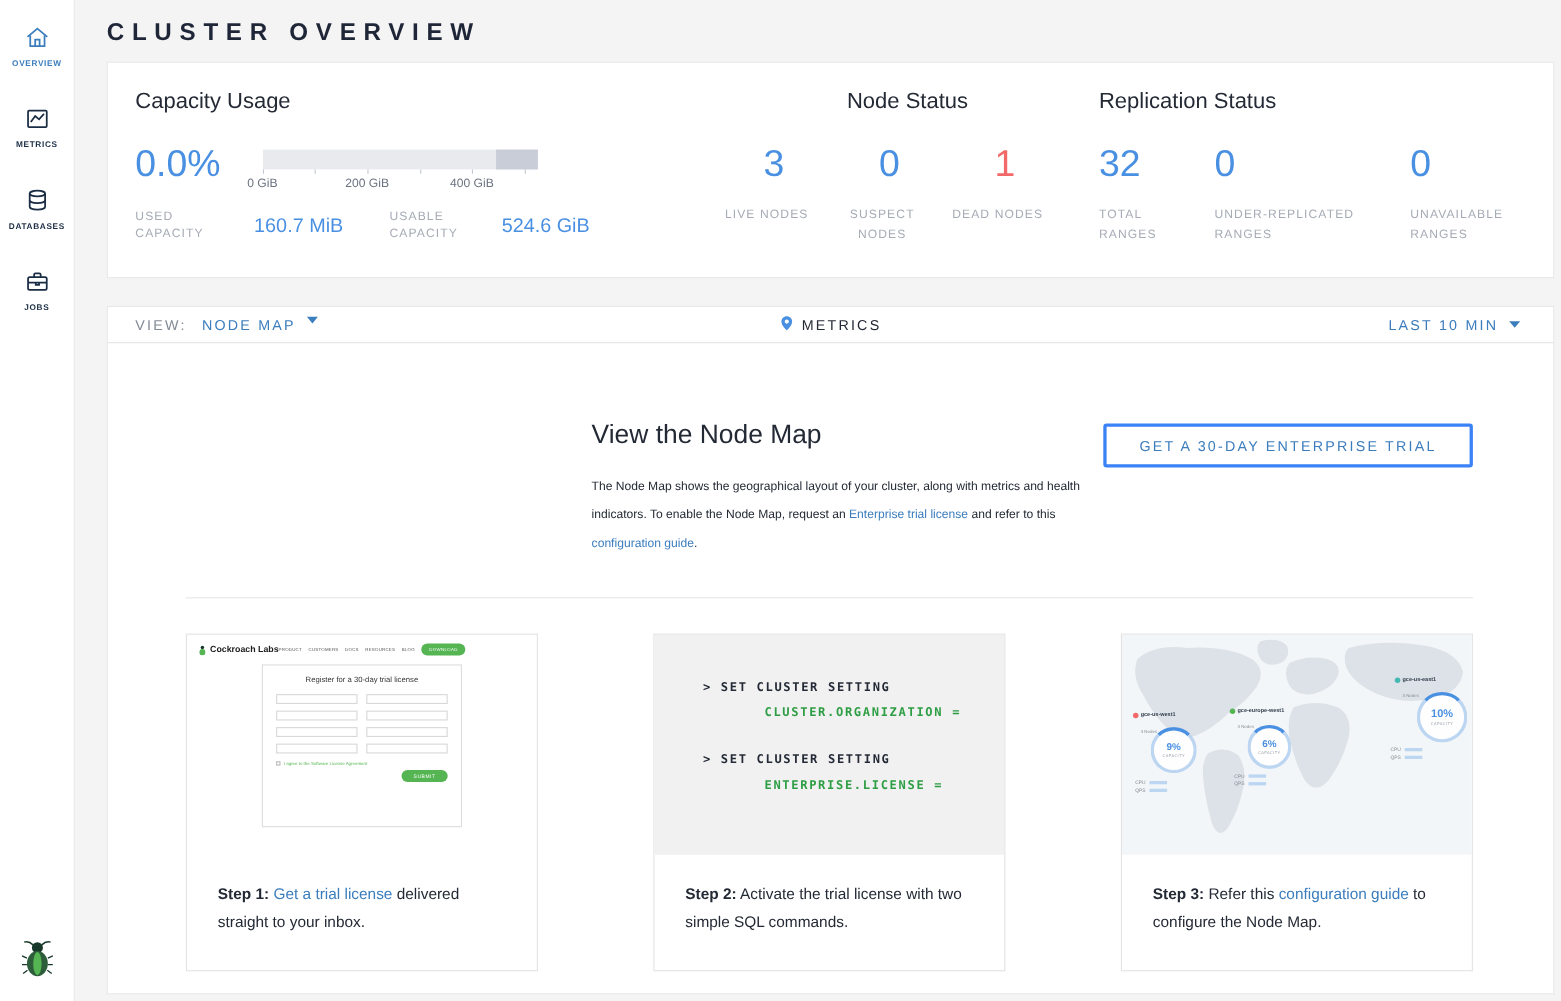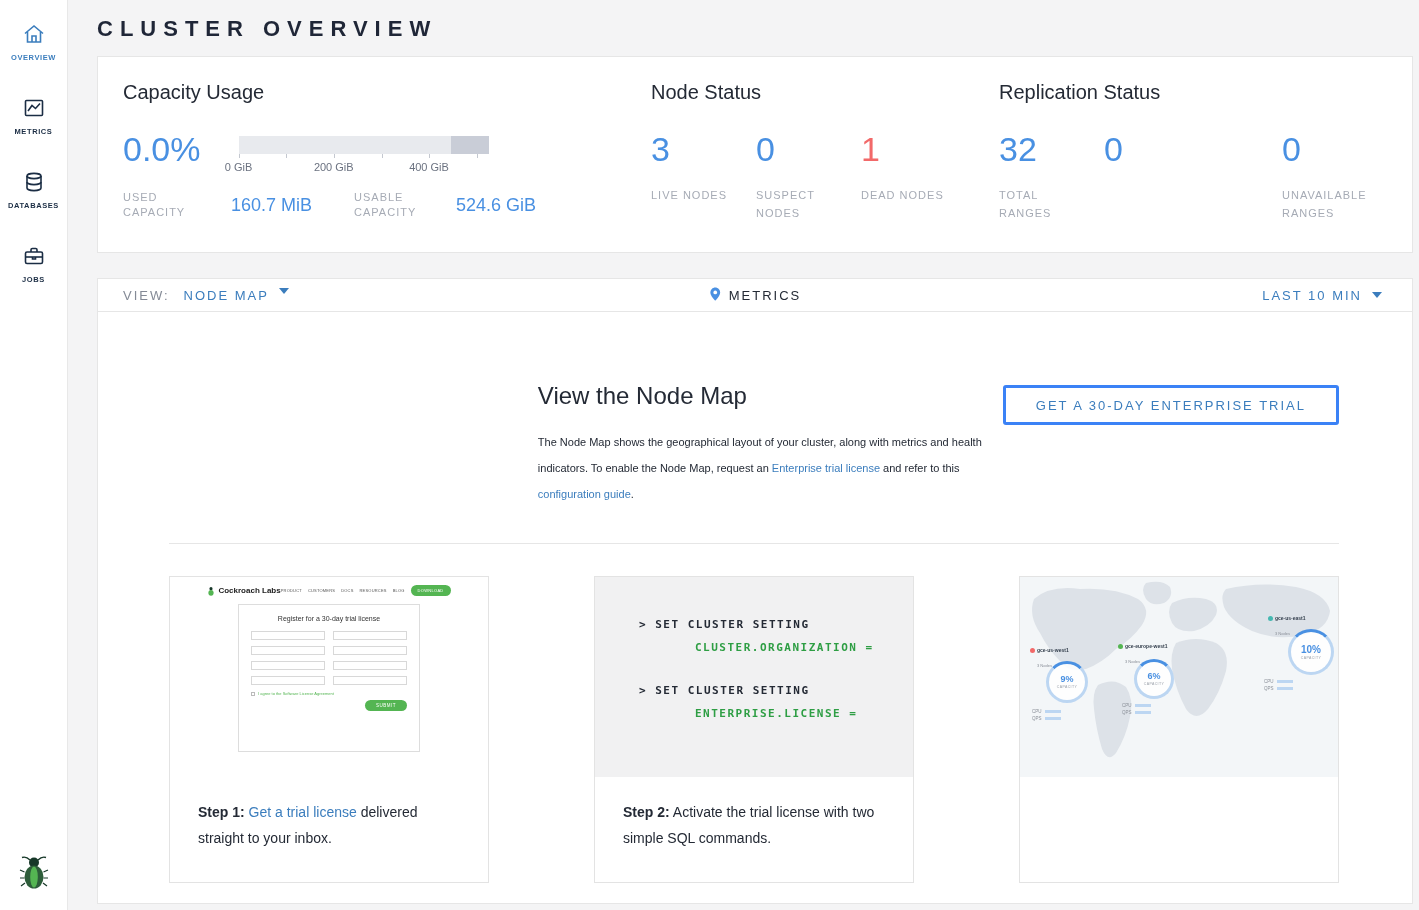--- a/index.html
+++ b/index.html
@@ -49,21 +49,21 @@
   .cap-bar { width:250px; height:18px; background:#e8eaee; position:relative; }
   .cap-bar-dark { position:absolute; right:0; top:0; height:100%; width:38px; background:#c9cdd7; }
   .cap-axis { position:relative; width:250px; height:24px; }
   .tick { position:absolute; top:0; width:1px; height:4px; background:#c4c8d0; }
   .tick-label { position:absolute; top:7px; font-size:11px; color:#6b7280; transform:translateX(-50%); white-space:nowrap; }
   .cap-stats { display:flex; align-items:center; margin-top:12px; }
   .cap-label { font-size:11px; letter-spacing:1px; color:#a6abb5; line-height:15px; width:86px; }
   .cap-value { font-size:18px; color:#4990e2; margin-left:22px; white-space:nowrap; }
   .cap-label.second { margin-left:42px; width:80px; }
 
-  .status-section.nodes { width:348px; }
+  .status-section.nodes { width:348px;text-align:center; }
   .stats-row { display:flex; margin-top:28px; }
   .stat { width:105px; }
   .stat.wide { width:178px; }
   .stat-label { margin-top:20px; font-size:11px; letter-spacing:1px; color:#a6abb5; line-height:18px; max-width:92px; }
   .stat.wide .stat-label { max-width:160px; }
 
   
   .view-bar {
     margin-top:25px; background:#fff; border:1px solid #e6e6e6;
     height:34px; display:flex; align-items:center;
@@ -94,21 +94,21 @@
   }
   .divider { border:none; border-top:1px solid #e6e6e6; margin:36px 0 32px; }
 
   .steps { display:flex; justify-content:space-between; }
   .step-card { width:320px; height:307px; border:1px solid #e3e3e3; background:#fff; overflow:hidden; }
   .step-media { height:200px; position:relative; }
   .step-caption { padding:22px 28px 0; font-size:14px; line-height:26px; color:#242a35; }
 
   
   .mini-shot { padding:8px 10px; }
-  .mini-header { display:flex; align-items:center; justify-content:center; }
+  .mini-header { display:flex; align-items:center; justify-content:flex-start; }
   .mini-brand { display:flex; align-items:center; gap:3px; font-size:8px; font-weight:bold; color:#1c1c1c; }
   .mini-nav { display:flex; align-items:center; gap:6px; font-size:4px; color:#555; letter-spacing:.2px; }
   .mini-download { background:#54b552; color:#fff; font-size:4px; padding:3px 7px; border-radius:7px; letter-spacing:.3px; }
   .mini-form { width:182px; margin:8px auto 0; border:1px solid #ddd; height:148px; padding:10px 12px 8px; background:#fff; }
   .mini-form-title { font-size:7px; text-align:center; color:#333; margin-bottom:9px; }
   .mini-row { display:flex; gap:8px; margin-bottom:6px; }
   .mini-input { flex:1; height:9px; border:1px solid #d8d8d8; background:#fff; }
   .mini-agree { font-size:4px; color:#54b552; margin:3px 0 0; display:flex; align-items:center; gap:3px; }
   .mini-checkbox { width:4px; height:4px; border:1px solid #bbb; display:inline-block; }
   .mini-submit { background:#54b552; color:#fff; font-size:4.5px; padding:3px 11px; border-radius:7px; float:right; margin-top:4px; letter-spacing:.5px; }
@@ -250,20 +250,21 @@
 
       <div class="status-section">
         <h2 class="section-title">Replication Status</h2>
         <div class="stats-row">
           <div class="stat">
             <div class="big-stat">32</div>
             <div class="stat-label">TOTAL RANGES</div>
           </div>
           <div class="stat wide">
             <div class="big-stat">0</div>
+            <div class="stat-label">UNDER-REPLICATED RANGES</div>
           </div>
           <div class="stat">
             <div class="big-stat">0</div>
             <div class="stat-label">UNAVAILABLE RANGES</div>
           </div>
         </div>
       </div>
     </section>
 
     <div class="view-bar">
@@ -429,19 +430,20 @@
               <div class="mini-stat">
                   <span>CPU</span>
                   <span class="bar"></span>
                 </div>
               <div class="mini-stat">
                   <span>QPS</span>
                   <span class="bar"></span>
                 </div>
             </div>
           </div>
+          <p class="step-caption"><b>Step 3:</b><span> Refer this </span><a class="link">configuration guide</a><span> to configure the Node Map.</span></p>
         </div>
 
       </div>
     </section>
 
   </main>
 </div>
 
 </body></html>

